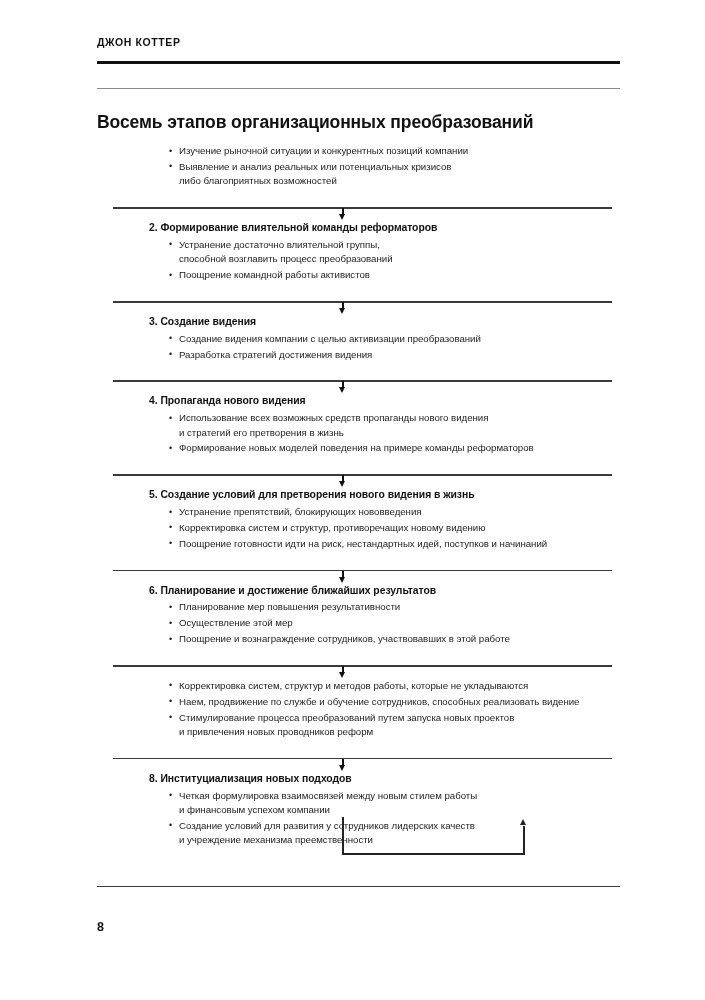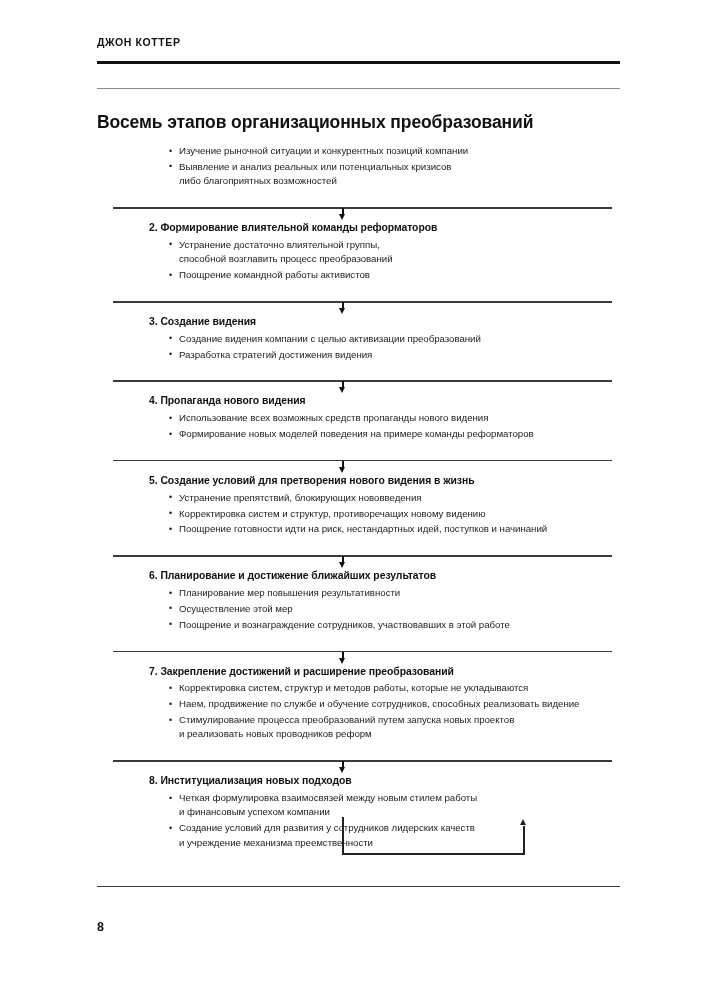--- a/index.html
+++ b/index.html
@@ -271,20 +271,21 @@
         <div class="line"></div>
         <div class="arrow-stem"></div>
         <div class="arrow-head"></div>
       </div>
       <div class="step">
         <div class="step-title">4. Пропаганда нового видения</div>
         <ul class="bullets">
           <li>
             <span class="bul">•</span>
             <span class="cont">Использование всех возможных средств пропаганды нового видения</span>
+            <span class="cont">и стратегий его претворения в жизнь</span>
           </li>
           <li>
             <span class="bul">•</span>
             <span class="cont">Формирование новых моделей поведения на примере команды реформаторов</span>
           </li>
         </ul>
       </div>
       <div class="sep">
         <div class="line"></div>
         <div class="arrow-stem"></div>
@@ -328,34 +329,33 @@
             <span class="cont">Поощрение и вознаграждение сотрудников, участвовавших в этой работе</span>
           </li>
         </ul>
       </div>
       <div class="sep">
         <div class="line"></div>
         <div class="arrow-stem"></div>
         <div class="arrow-head"></div>
       </div>
       <div class="step">
-        <div class="step-title">7. Закрепление достижений и расширение преобразований</div>
         <ul class="bullets">
           <li>
             <span class="bul">•</span>
             <span class="cont">Корректировка систем, структур и методов работы, которые не укладываются</span>
           </li>
           <li>
             <span class="bul">•</span>
             <span class="cont">Наем, продвижение по службе и обучение сотрудников, способных реализовать видение</span>
           </li>
           <li>
             <span class="bul">•</span>
             <span class="cont">Стимулирование процесса преобразований путем запуска новых проектов</span>
-            <span class="cont">и реализовать новых проводников реформ</span>
+            <span class="cont">и привлечения новых проводников реформ</span>
           </li>
         </ul>
       </div>
       <div class="sep">
         <div class="line"></div>
         <div class="arrow-stem"></div>
         <div class="arrow-head"></div>
       </div>
       <div class="step">
         <div class="step-title">8. Институциализация новых подходов</div>

